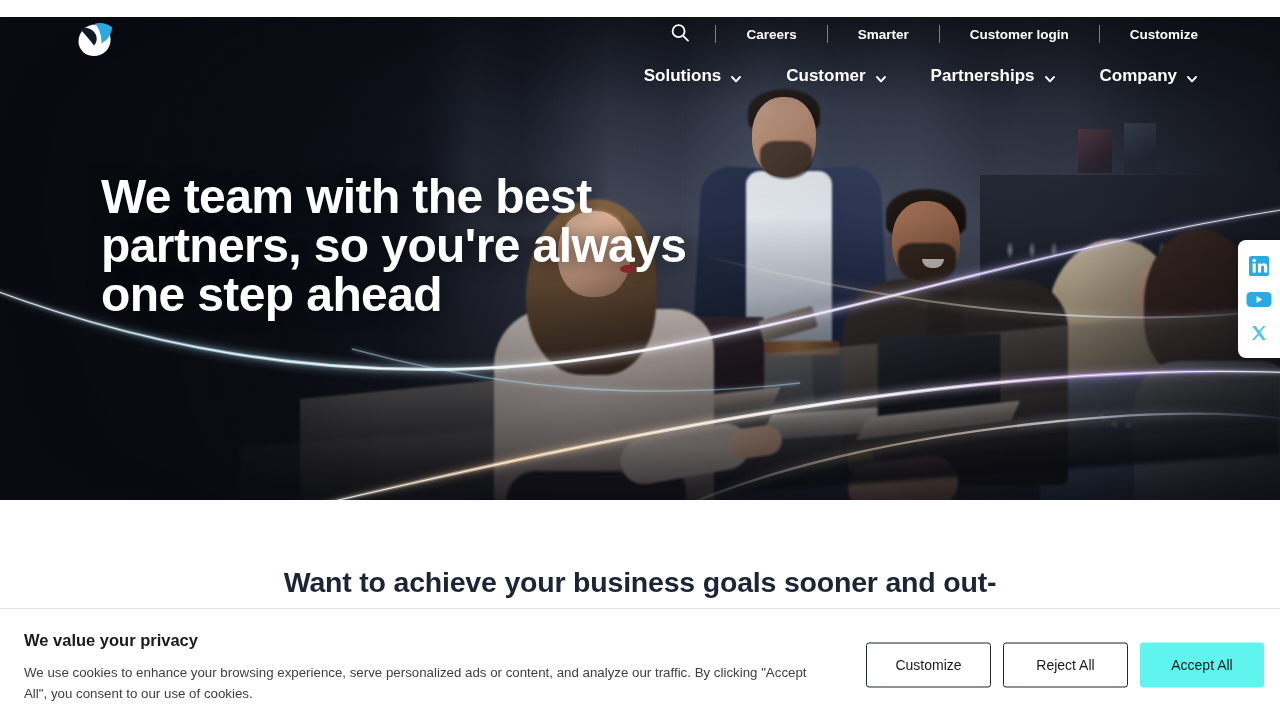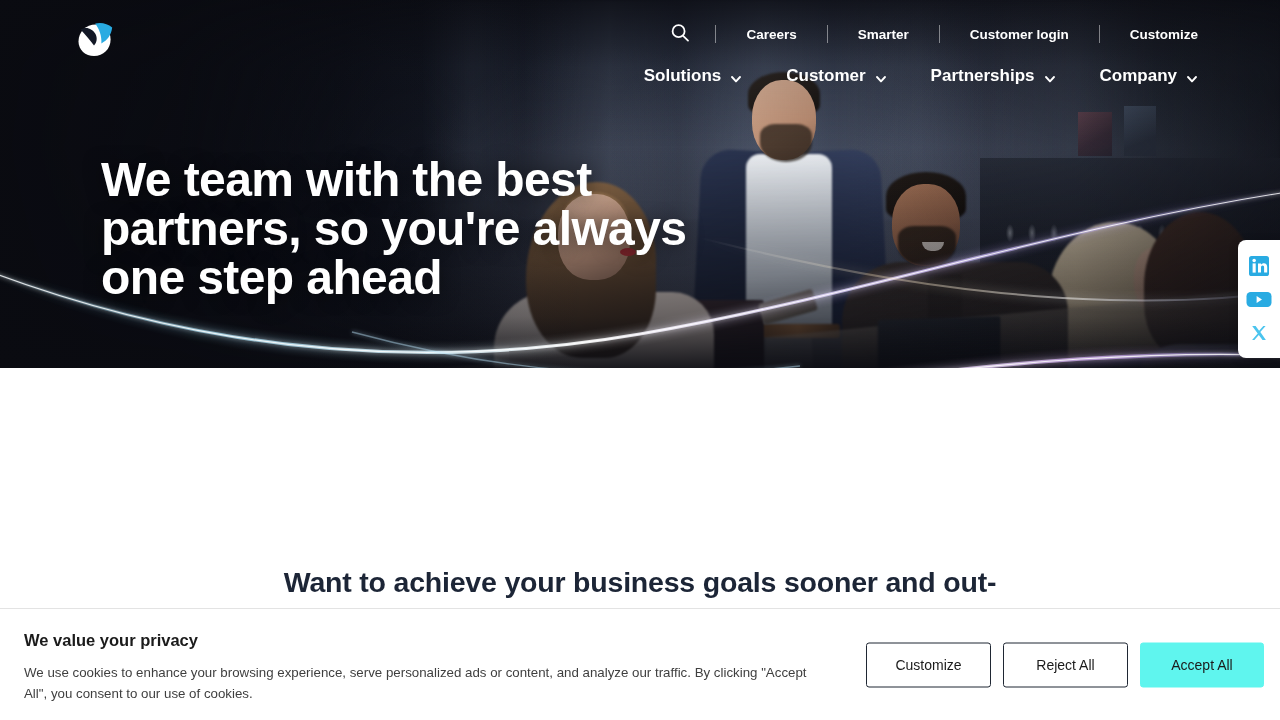--- a/index.html
+++ b/index.html
@@ -6,21 +6,21 @@
   html, body {
     width: 1280px; height: 720px;
     font-family: "Liberation Sans", sans-serif;
     background: #ffffff;
     overflow: hidden;
   }
   #page { position: relative; width: 1280px; height: 720px; overflow: hidden; }
 
   
   .hero {
-    position: absolute; left: 0; top: 0; width: 1280px; height: 368px;
+    position: absolute; left: 0; top: 17px; width: 1280px; height: 500px;
     background: #c2410c;
     overflow: hidden;
   }
   
   .photo { position: absolute; inset: 0; }
   .photo-base {
     position: absolute; inset: 0;
     background:
       radial-gradient(ellipse 420px 300px at 1090px 260px, rgba(88,96,116,.55), rgba(0,0,0,0) 70%),
       radial-gradient(ellipse 360px 340px at 820px 250px, rgba(96,104,124,.50), rgba(0,0,0,0) 72%),

